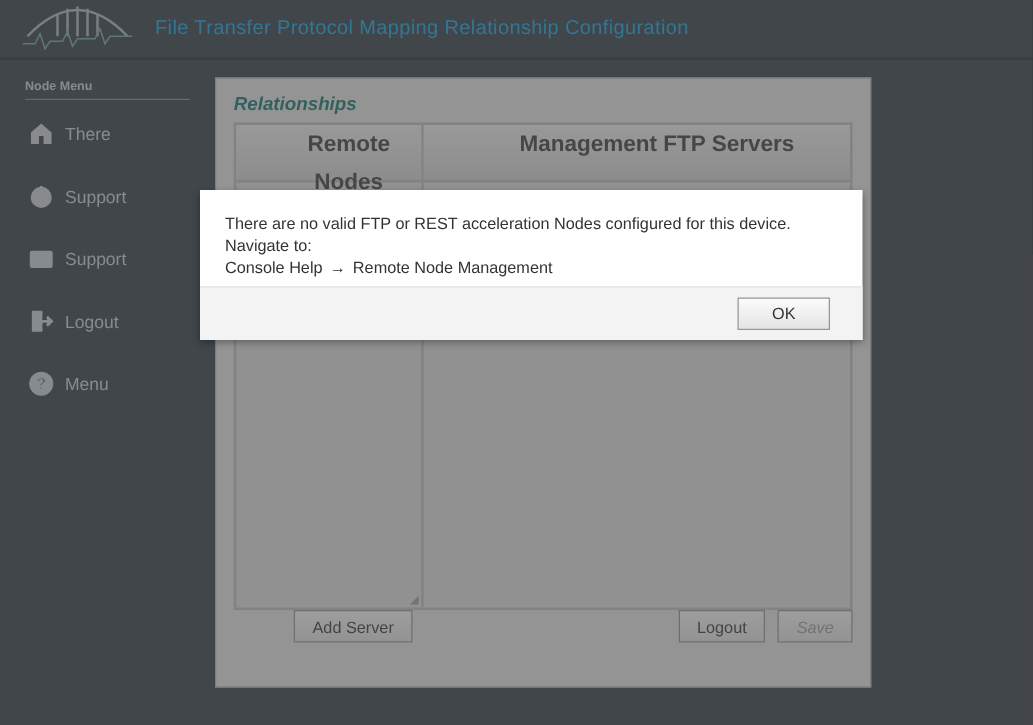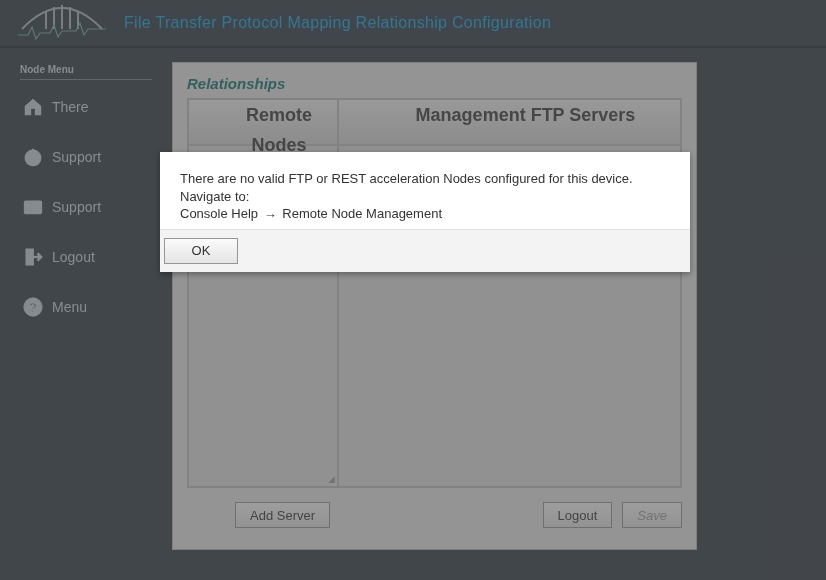--- a/index.html
+++ b/index.html
@@ -18,30 +18,30 @@
   .side-item .icon{width:26px;height:26px;display:flex;align-items:center;justify-content:center;margin-right:6px;}
   .side-item svg{stroke:#cdd3d8;fill:#cdd3d8;}
   
   .panel{margin-left:20px;width:525px;height:488px;background:#e7e7e7;border:1px solid #b7b7b7;padding:12px 14px 14px 14px;position:relative;}
   .panel-title{font-weight:bold;font-style:italic;color:#0f766e;font-size:15px;margin-bottom:6px;}
   .grid-wrap{display:flex;border:2px solid #bfbfbf;height:390px;background:#e0e0e0;}
   .col1{width:150px;border-right:2px solid #bfbfbf;position:relative;}
   .col2{flex:1;position:relative;}
   .col-head{height:46px;line-height:30px;text-align:center;font-weight:bold;color:#3a3a3a;font-size:18px;background:linear-gradient(#f1f1f1,#d6d6d6);border-bottom:2px solid #bfbfbf;padding-left:32px;}
   .resize-mark{position:absolute;right:2px;bottom:2px;font-size:9px;color:#9e9e9e;user-select:none;}
-  .buttons{margin-top:14px;display:flex;padding-left:48px;}
+  .buttons{display:flex;padding-left:48px;}
   .btn{height:26px;border:1px solid #969696;background:linear-gradient(#fbfbfb,#e4e4e4);color:#333;font-size:13px;padding:0 14px;cursor:pointer;}
   .btn[disabled]{color:#9c9c9c;cursor:default;font-style:italic;}
   .spacer{flex:1;}
   .buttons .btn + .btn{margin-left:10px;}
   
   .overlay{position:absolute;left:0;top:0;width:826px;height:580px;background:rgba(80,80,80,0.55);}
   .dialog{position:absolute;left:160px;top:152px;width:530px;background:#fff;box-shadow:0 2px 6px rgba(0,0,0,0.35);}
   .dialog-body{padding:18px 20px 6px 20px;font-size:13px;color:#333;line-height:1.35;}
-  .dialog-foot{background:#f3f3f3;padding:8px 4px;display:flex;border-top:1px solid #e2e2e2;}
+  .dialog-foot{background:#f3f3f3;padding:8px 26px;display:flex;justify-content:flex-end;border-top:1px solid #e2e2e2;}
   .dialog-foot .btn{min-width:74px;}
   .dialog-body .line{white-space:normal;}
   .arrow{display:inline-block;margin:0 2px;}
 </style>
 </head>
 <body>
 
 <div class="header">
   <div class="logo">
     <svg viewBox="0 0 88 36" width="88" height="36">

